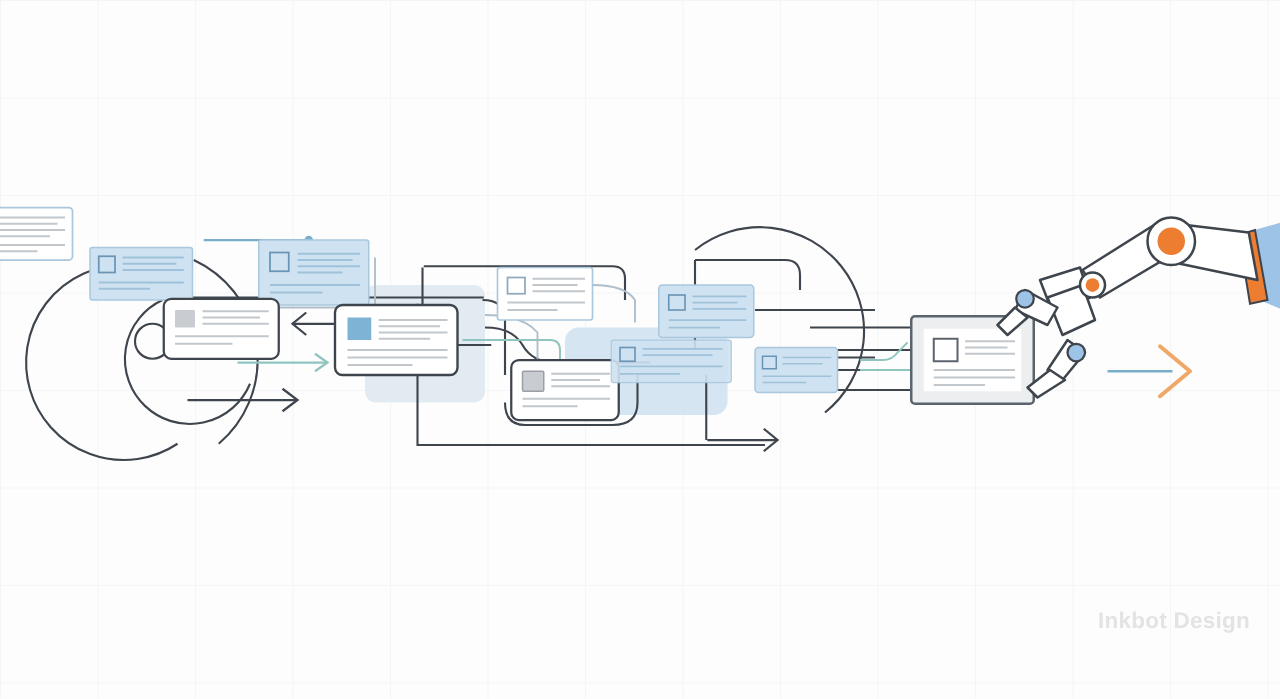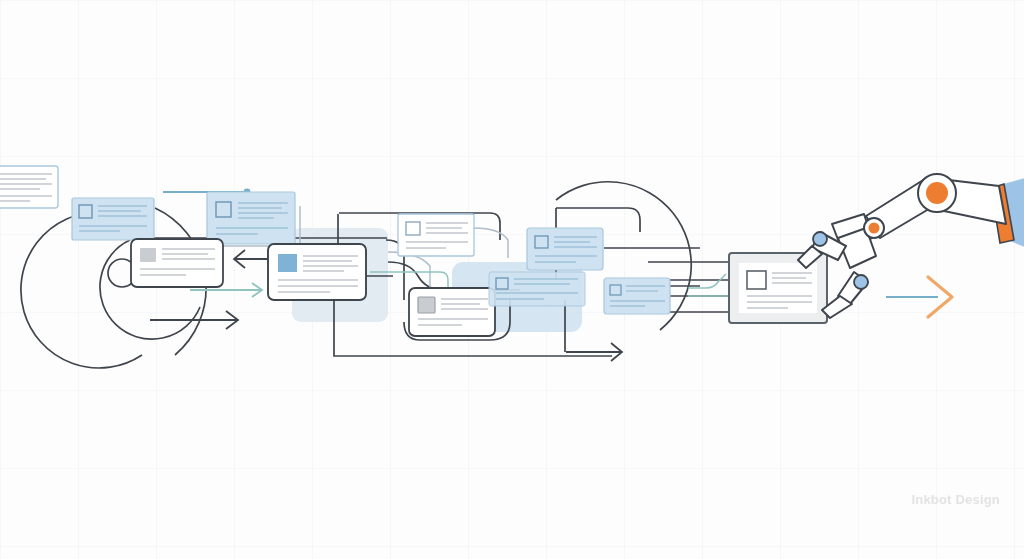--- a/index.html
+++ b/index.html
@@ -1,20 +1,20 @@
 <!DOCTYPE html>
 <html><head>
 <meta charset="utf-8">
 <style>
   html,body{margin:0;padding:0;background:#fff;}
   body{font-family:"Liberation Sans",sans-serif;}
   #stage{position:relative;width:1024px;height:559px;overflow:hidden;background:#fdfdfd;}
   #stage svg{display:block;width:1024px;height:559px;}
   .wm{position:absolute;right:24px;bottom:52px;font-family:"Liberation Sans",sans-serif;
-      font-size:13px;font-weight:700;color:#e3e3e3;letter-spacing:.2px;}
+      font-size:18px;font-weight:700;color:#e3e3e3;letter-spacing:.2px;}
 </style>
 </head>
 <body>
 
 <div id="stage">
 <svg viewBox="0 0 1024 559" xmlns="http://www.w3.org/2000/svg">
   <defs>
     <pattern id="gridpat" width="78" height="78" patternUnits="userSpaceOnUse">
       <path d="M78 0 L0 0 0 78" fill="none" stroke="#f0f2f4" stroke-width="1.2"></path>
     </pattern>

